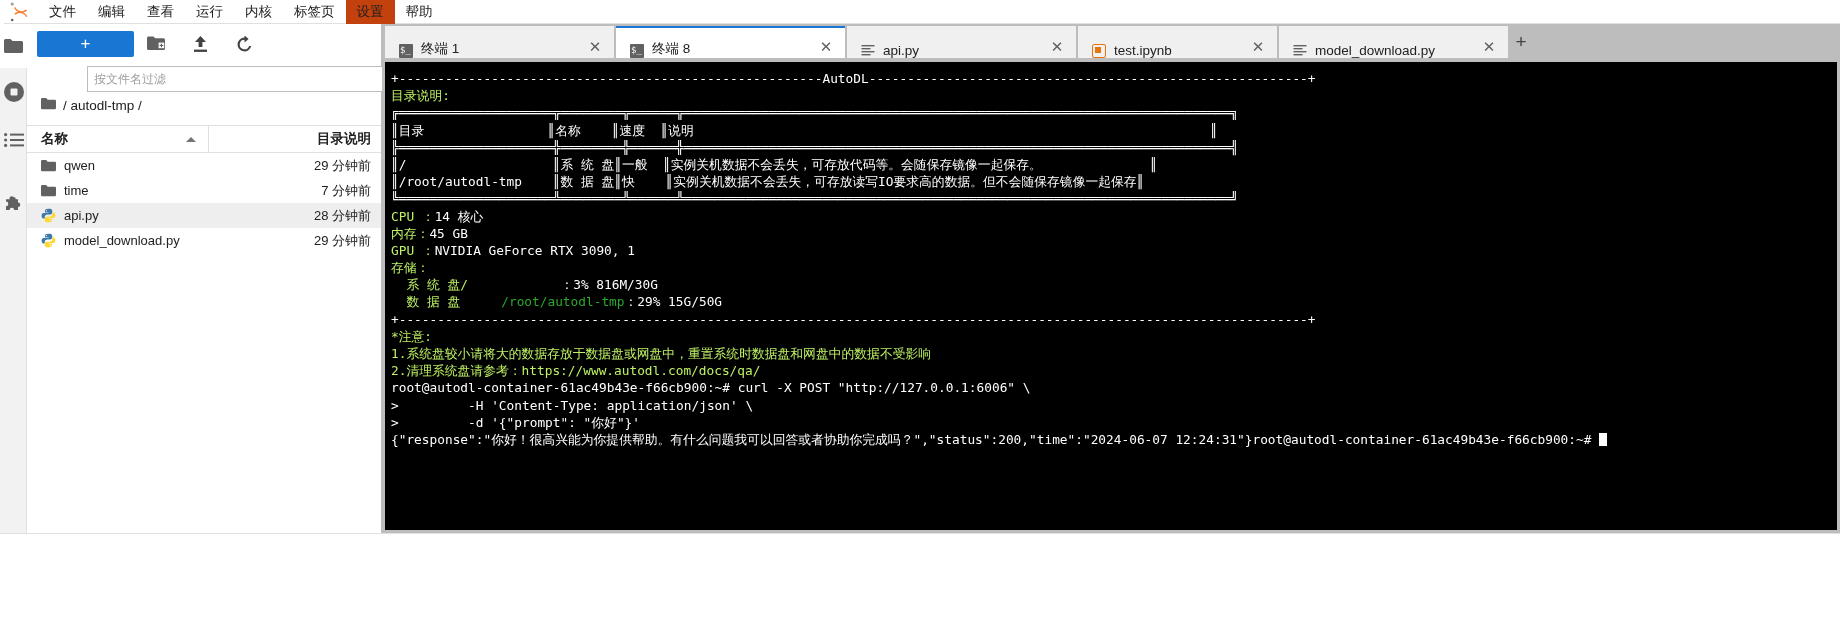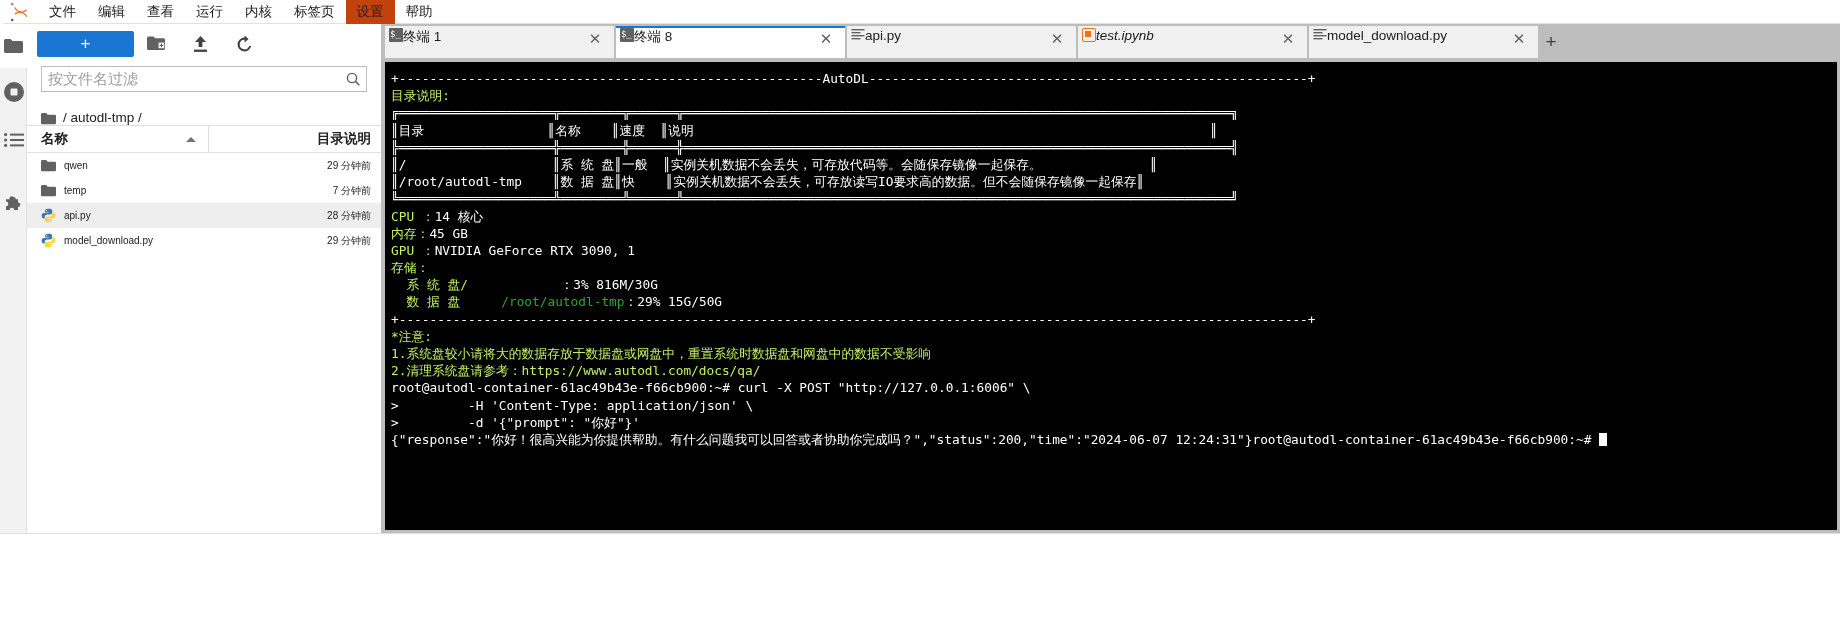--- a/index.html
+++ b/index.html
@@ -42,62 +42,62 @@
     border-radius:2px; font-size:17px; line-height:24px; cursor:pointer;
     display:flex; align-items:center; justify-content:center;
   }
   .tb-btn {
     width:44px; height:28px; display:flex; align-items:center; justify-content:center;
     cursor:pointer; background:transparent; border:none;
   }
   .fp-filter-row { padding:2px 14px 6px 14px; }
   .fp-filter {
     width:100%; height:26px; border:1px solid #bdbdbd; background:#fff;
-    display:flex; align-items:center; padding:0 6px; font-size:15px; color:#9e9e9e;
+    display:flex; align-items:center; padding:0 6px; font-size:12px; color:#9e9e9e;margin-left:46px;
   }
   .fp-filter .ph { flex:1; }
   .fp-breadcrumb {
-    height:27px; display:flex; align-items:flex-end; gap:7px; padding:0 14px;
+    height:27px; display:flex; align-items:flex-start; gap:7px; padding:0 14px;
     font-size:13.5px; color:#212121;
   }
   .fp-header {
     display:flex; align-items:center; height:28px;
     border-top:1px solid #e0e0e0; border-bottom:1px solid #e0e0e0;
     font-size:13.5px; font-weight:bold; color:#212121;gap:27px;
   }
   .fp-col-name { flex:1; display:flex; align-items:center; padding-left:14px; border-right:1px solid #e0e0e0; height:100%; }
   .fp-col-name .lbl { flex:1; }
   .fp-col-time { width:145px; display:flex; align-items:center; justify-content:flex-end; padding-right:10px; height:100%; }
   .sort-caret { width:0; height:0; border-left:5px solid transparent; border-right:5px solid transparent; border-bottom:5px solid #757575; margin-right:12px; }
 
-  .fp-row { display:flex; align-items:center; height:25px; font-size:10px; color:#212121; cursor:default; }
+  .fp-row { display:flex; align-items:center; height:25px; font-size:13px; color:#212121; cursor:default; }
   .fp-row.selected { background:#eeeeee; }
   .fp-row .nm { flex:1; display:flex; align-items:center; gap:8px; padding-left:14px; }
   .fp-row .tm { width:145px; text-align:right; padding-right:10px; color:#212121; }
 
   .folder-ico { width:15px; height:12px; flex:none; }
   .py-ico { width:15px; height:15px; flex:none; }
 
   
   .maindock { position:absolute; left:382px; top:24px; width:1458px; height:509px; background:#bdbdbd; }
   .tabbar { display:flex; height:34px; align-items:flex-end; background:#bdbdbd; padding-left:3px; }
   .tab {
-    height:32px; background:#f0f0f0; display:flex; align-items:flex-start;
-    padding:0 8px 0 4px; font-size:13.5px; color:#212121;
+    height:32px; background:#f0f0f0; display:flex; align-items:flex-end;
+    padding:0 8px 0 14px; gap:8px; font-size:13.5px; color:#212121;
     border-top:2px solid transparent; cursor:pointer; position:relative;
     min-width:0;
   }
   .tab + .tab { margin-left:2px; }
   .tab.active { background:#ffffff; border-top:2px solid #1976d2; }
   .tab .tlabel { white-space:nowrap; overflow:hidden; text-overflow:ellipsis; }
   .tab .tclose { width:22px; height:22px; display:flex; align-items:center; justify-content:center; color:#616161; font-size:15px; flex:none; margin-left:auto; }
   .tab-w1 { width:229px; }
   .tab-w2 { width:229px; }
   .tab-w3 { width:229px; }
-  .tab-w4 { width:229px;font-style:italic; }
+  .tab-w4 { width:199px; }
   .tab-w5 { width:229px; }
   .tabadd { width:26px; height:32px; display:flex; align-items:center; justify-content:center; font-size:19px; color:#424242; cursor:pointer; }
 
   .term-ico { width:14px; height:14px; background:#616161; border-radius:1px; flex:none; position:relative; }
   .term-ico:before { content:"$_"; position:absolute; left:1px; top:-1px; font-family:"DejaVu Sans Mono", monospace; font-size:9px; color:#fff; line-height:15px; }
   .file-ico { width:14px; height:14px; flex:none; }
   .nb-ico { width:14px; height:14px; border:1.6px solid #e8740c; border-radius:2px; flex:none; position:relative; }
   .nb-ico:after { content:""; position:absolute; left:2px; top:2px; width:6px; height:6px; background:#e8740c; }
 
   
@@ -234,21 +234,21 @@
         <span>qwen</span>
       </span>
       <span class="tm">29 分钟前</span>
     </div>
 
     <div class="fp-row">
       <span class="nm">
         <svg class="folder-ico" viewBox="0 0 19 15">
             <path d="M0 1.5A1.5 1.5 0 0 1 1.5 0h5l2 2h9A1.5 1.5 0 0 1 19 3.5v9A1.5 1.5 0 0 1 17.5 14h-16A1.5 1.5 0 0 1 0 12.5z" fill="#616161"></path>
           </svg>
-        <span>temp</span>
+        <span>time</span>
       </span>
       <span class="tm">7 分钟前</span>
     </div>
 
     <div class="fp-row selected">
       <span class="nm">
         <svg class="py-ico" viewBox="0 0 16 16">
           <path d="M7.9.7C5.3.7 4.3 1.7 4.3 3v1.7h3.8v.7H2.8C1.5 5.4.7 6.3.7 8.3c0 2 .7 2.9 2 2.9h1.3V9.4c0-1.4 1.2-2.6 2.6-2.6h3.3c1.2 0 2.1-1 2.1-2.2V3c0-1.2-1-2.1-2.3-2.3zM5.9 2c.4 0 .7.3.7.7s-.3.7-.7.7-.7-.3-.7-.7.3-.7.7-.7z" fill="#3C78A9"></path>
           <path d="M8.1 15.3c2.6 0 3.6-1 3.6-2.3v-1.7H7.9v-.7h5.3c1.3 0 2.1-.9 2.1-2.9 0-2-.7-2.9-2-2.9h-1.3v1.8c0 1.4-1.2 2.6-2.6 2.6H6.1c-1.2 0-2.1 1-2.1 2.2V13c0 1.2 1 2.1 2.3 2.3zM10.1 14c-.4 0-.7-.3-.7-.7s.3-.7.7-.7.7.3.7.7-.3.7-.7.7z" fill="#FDD835"></path>
         </svg>

